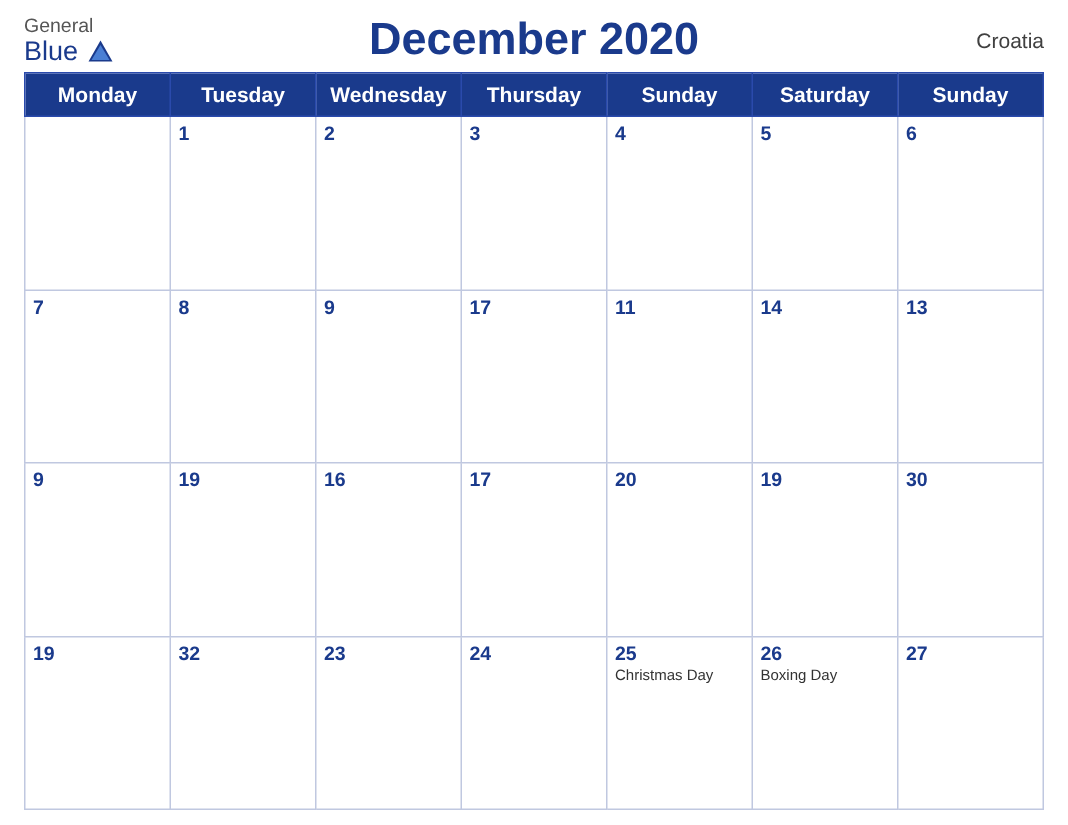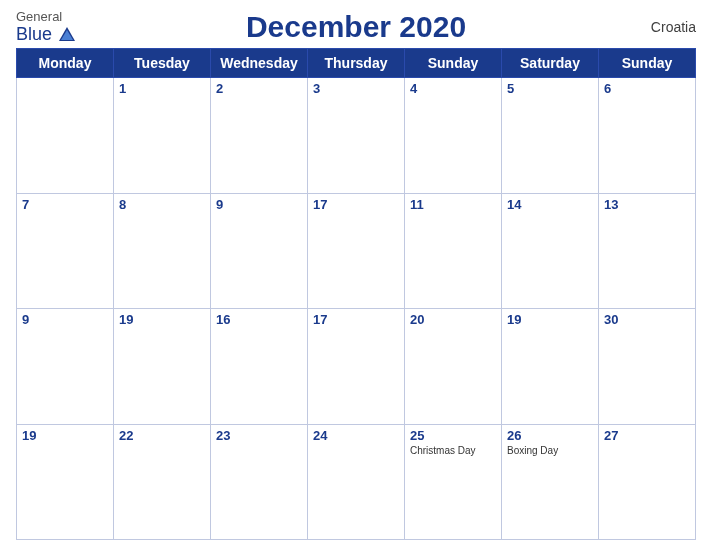--- a/index.html
+++ b/index.html
@@ -192,21 +192,21 @@
         </td>
         <td>
           <span class="day-number">30</span>
         </td>
       </tr>
       <tr>
         <td>
           <span class="day-number">19</span>
         </td>
         <td>
-          <span class="day-number">22</span>
+          <span class="day-number">32</span>
         </td>
         <td>
           <span class="day-number">23</span>
         </td>
         <td>
           <span class="day-number">24</span>
         </td>
         <td>
           <span class="day-number">25</span>
           <span class="holiday-label">Christmas Day</span>

